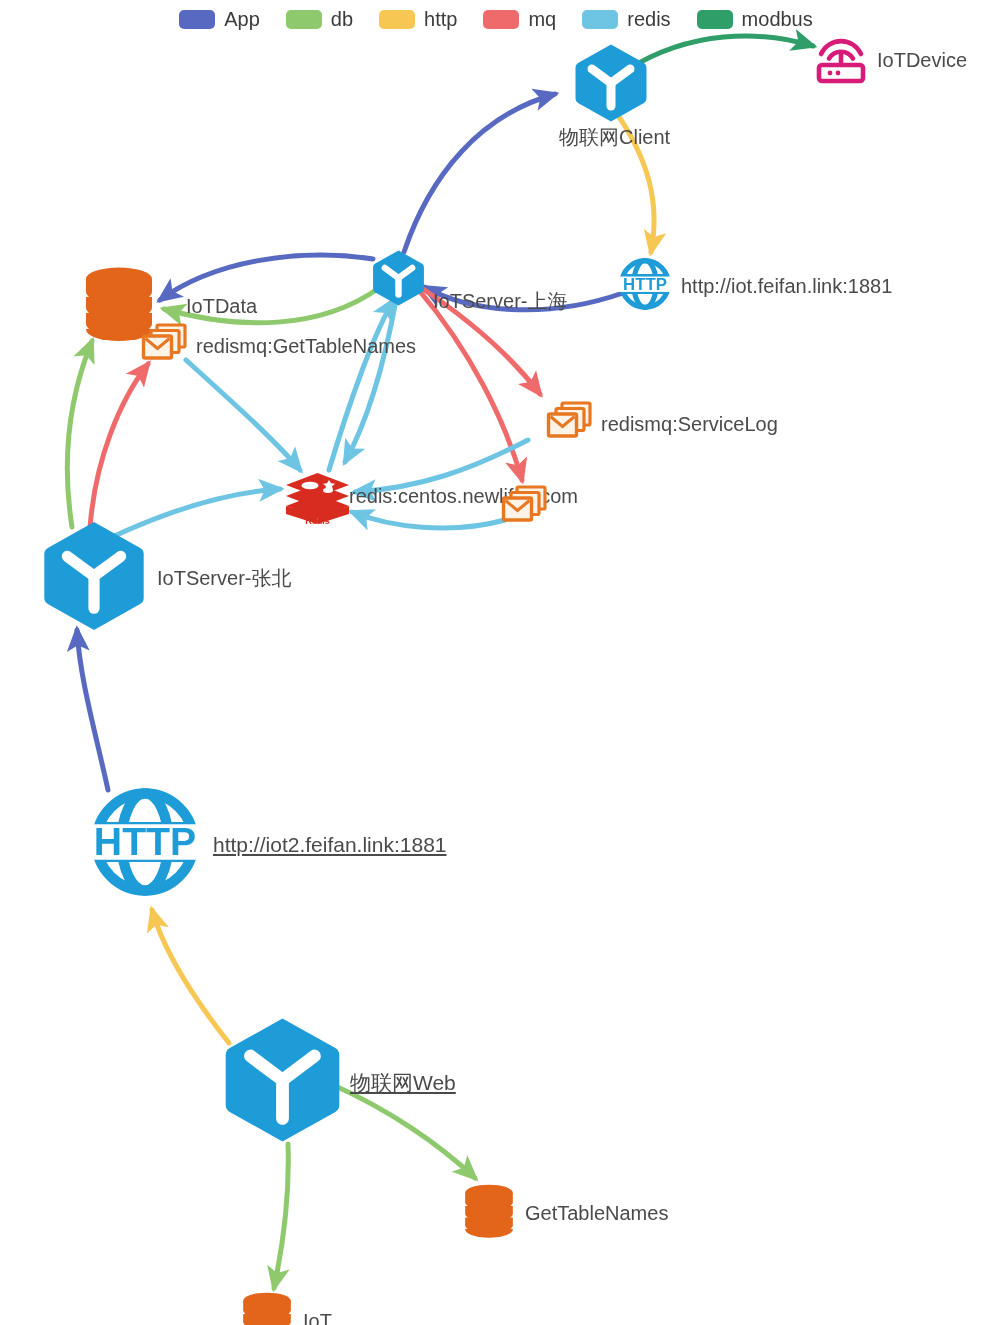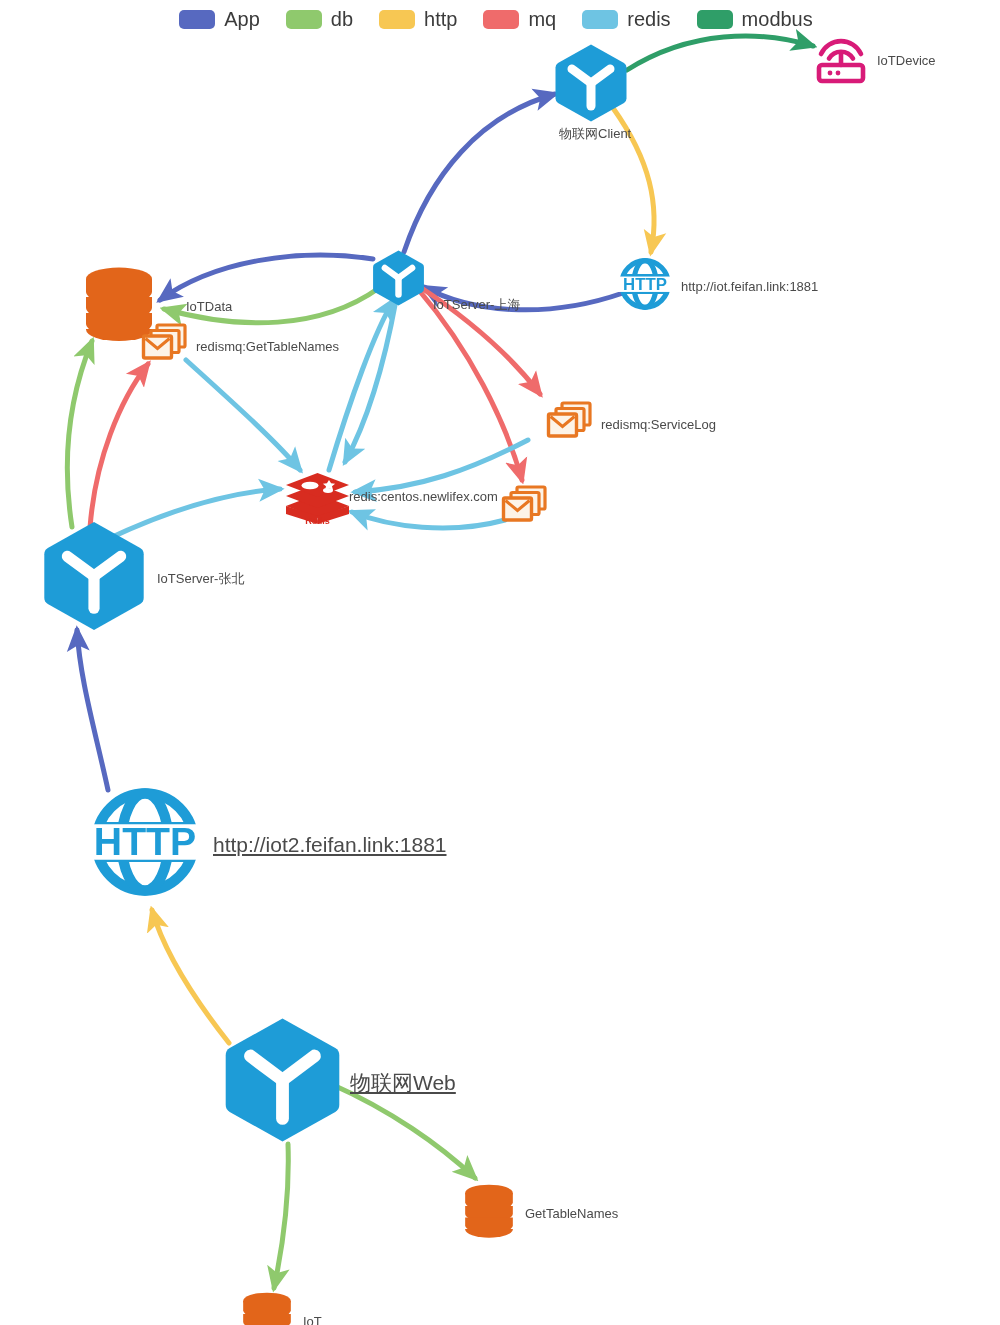--- a/index.html
+++ b/index.html
@@ -67,21 +67,21 @@
     display: flex;
     align-items: center;
     white-space: nowrap;
   }
   .node-icon {
     flex: 0 0 auto;
     display: block;
     position: relative;
   }
   .node-label {
-    font-size: 13px;
+    font-size: 20px;
     color: #4a4a4a;
     line-height: 1;
     margin-left: 8px;
     white-space: nowrap;
   }
   .node-label.big { font-size: 21px; text-decoration: underline; }
 </style>
 </head>
 <body>
 

